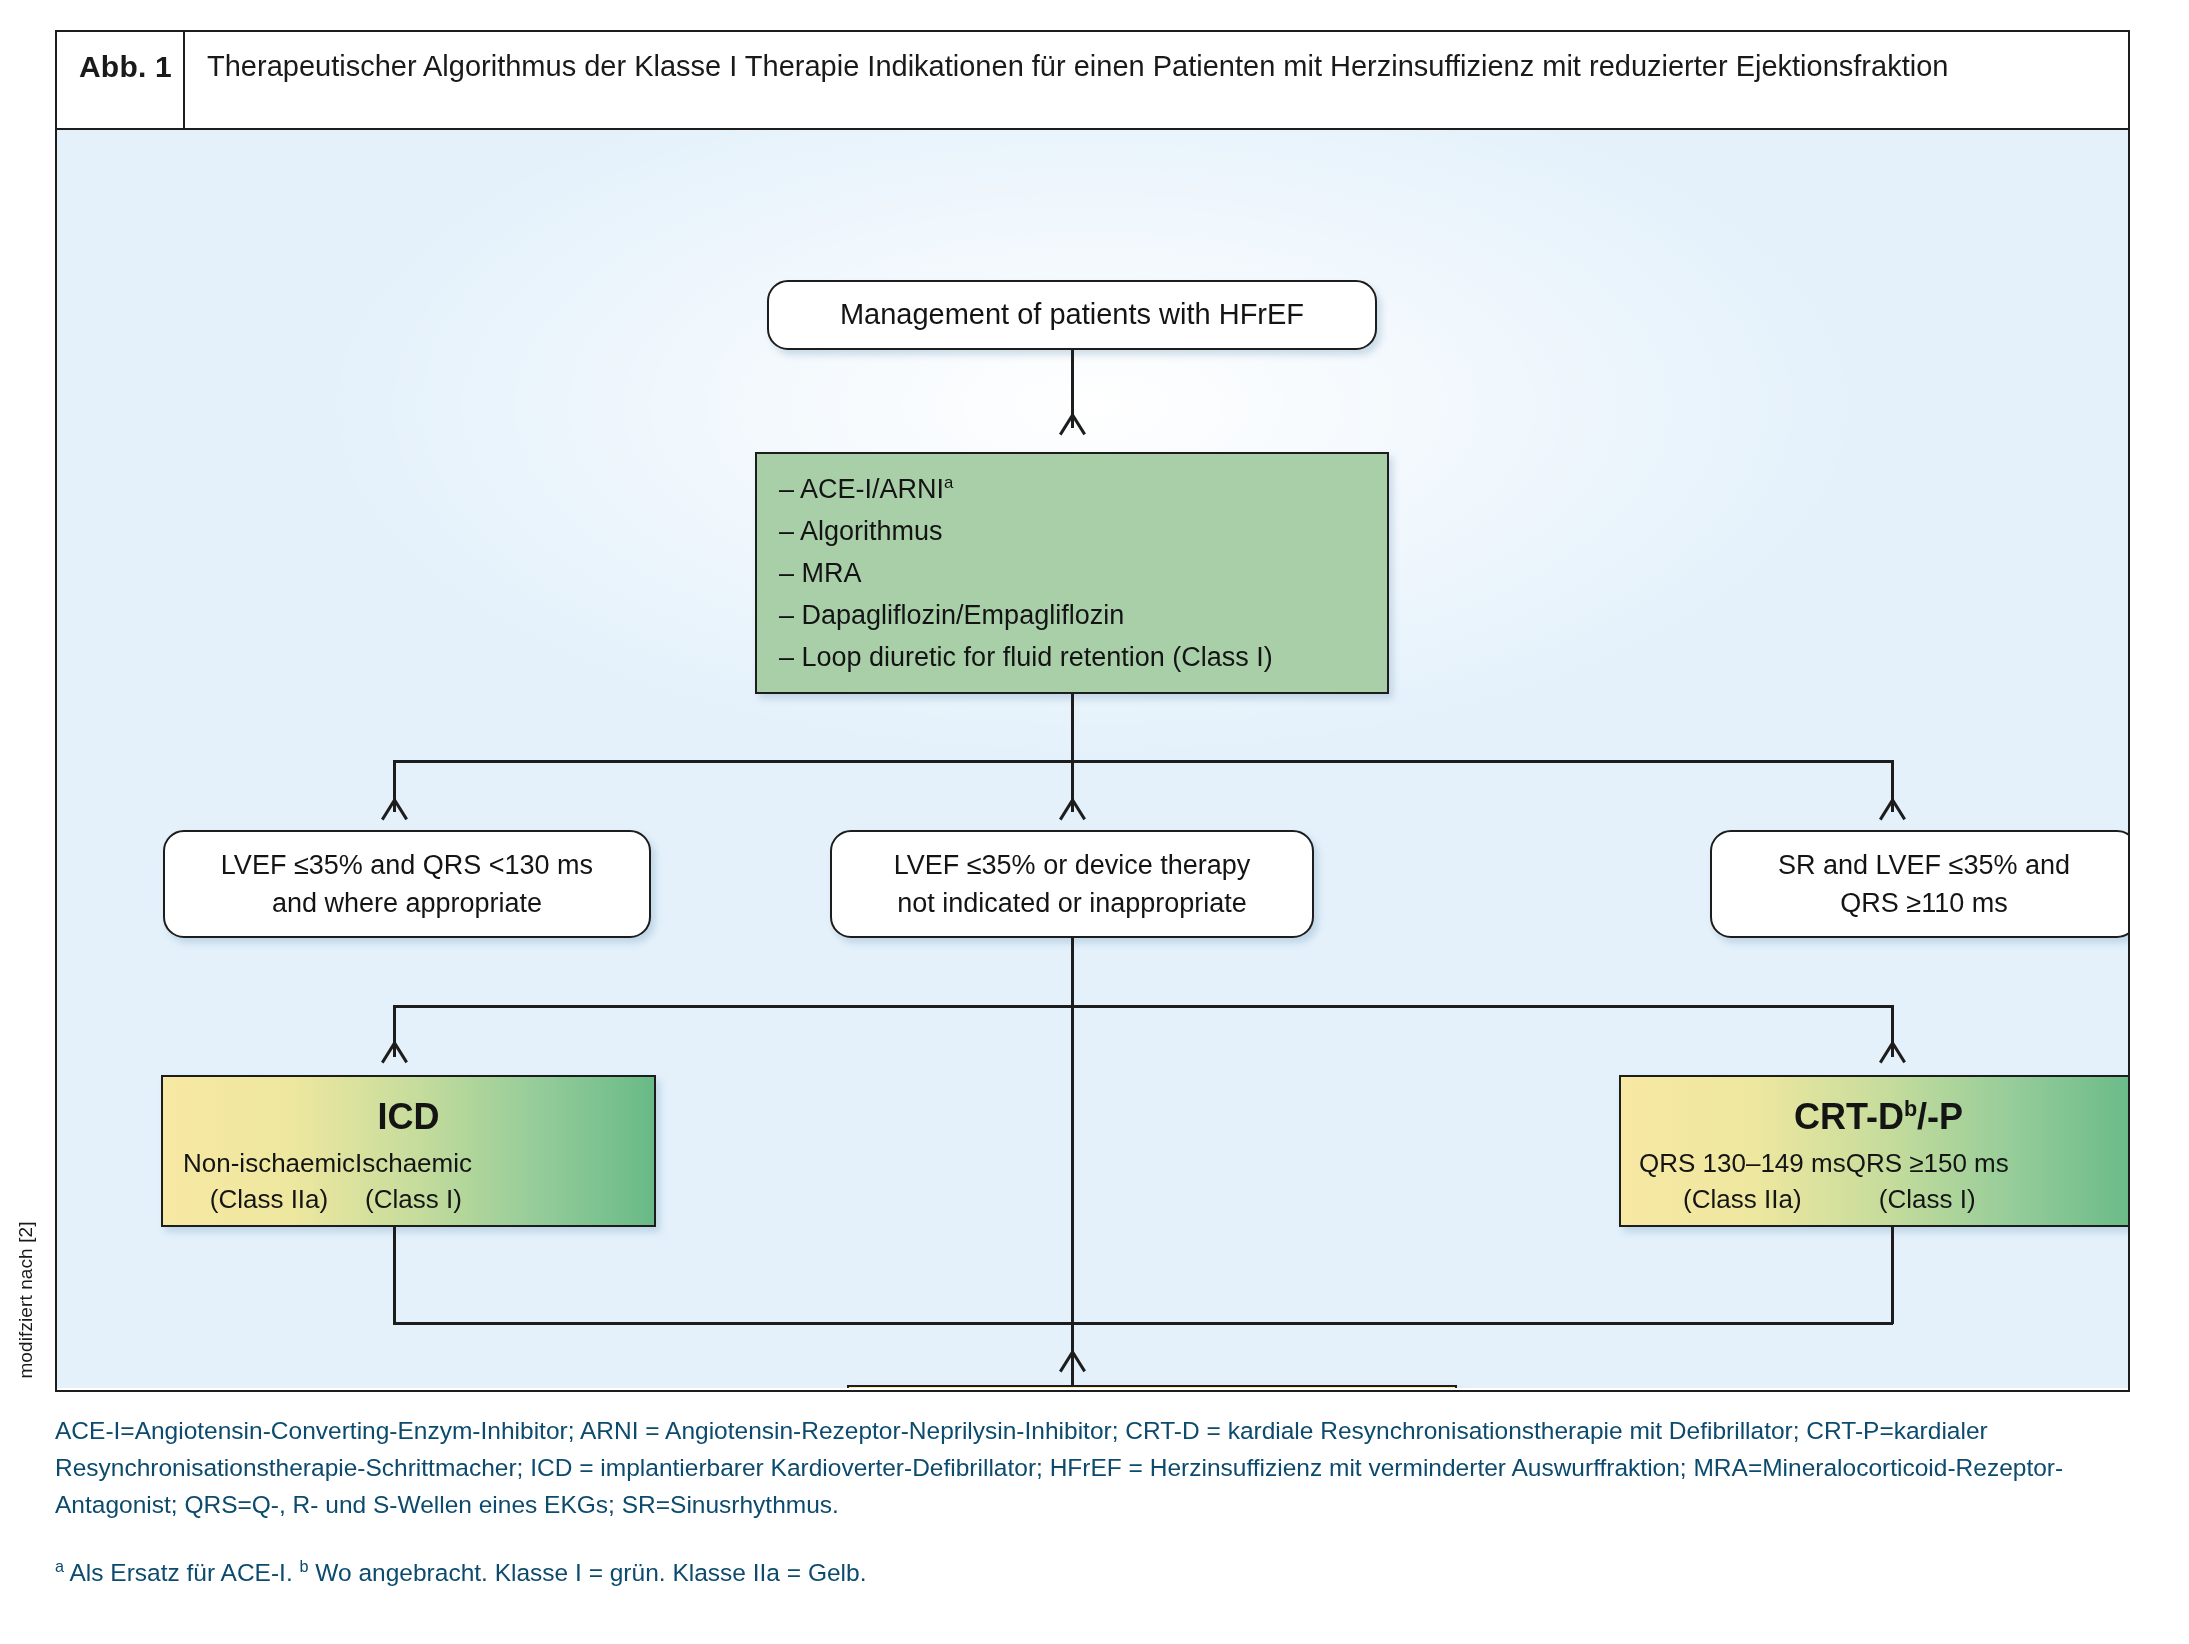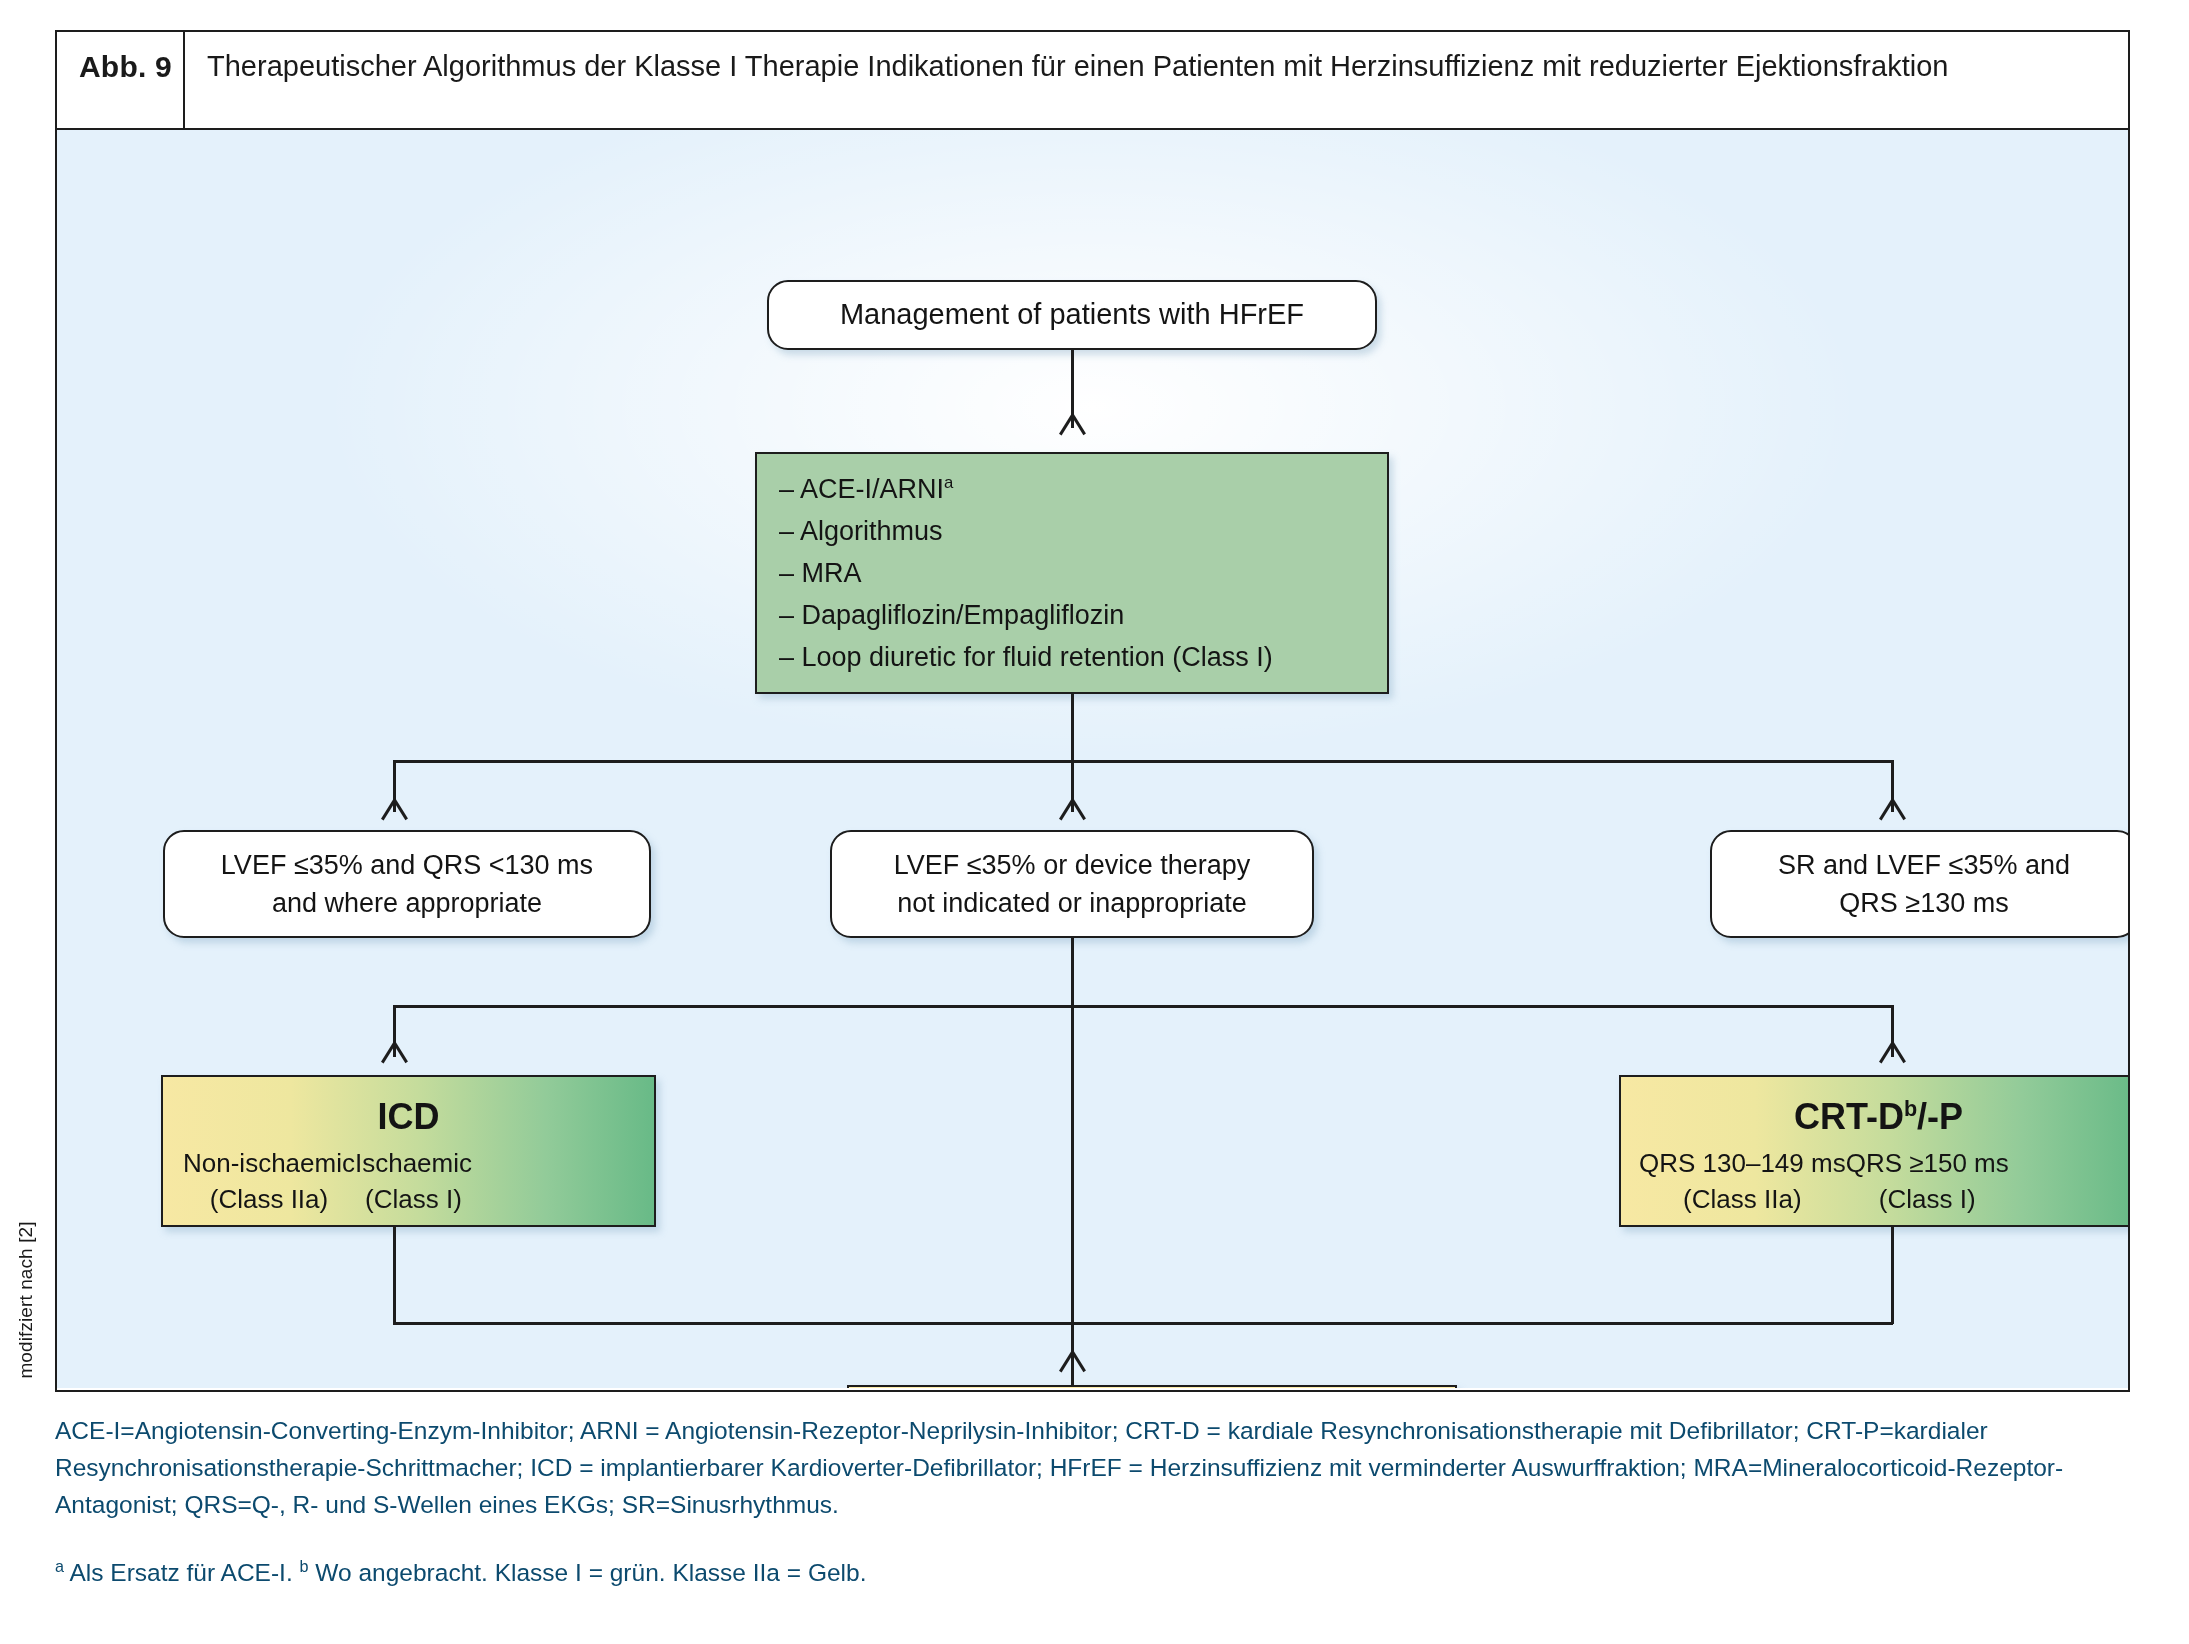--- a/index.html
+++ b/index.html
@@ -208,21 +208,21 @@
 
 <div class="page">
 
   <div class="side-credit">
     <span>modifziert nach [2]</span>
   </div>
 
   <div class="figure">
 
     <div class="fig-header">
-      <div class="fig-label">Abb. 9</div>
+      <div class="fig-label">Abb. 1</div>
       <div class="fig-caption">Therapeutischer Algorithmus der Klasse I Therapie Indikationen für einen Patienten mit Herzinsuffizienz mit reduzierter Ejektionsfraktion</div>
     </div>
 
     <div class="canvas">
 
       <div class="node white center" id="n-management">
         <div class="txt">Management of patients with HFrEF</div>
       </div>
 
       <div class="ln v" style="left:1014px; top:220px; height:78px;"></div>
@@ -250,21 +250,21 @@
         <div>and where appropriate</div>
       </div>
 
       <div class="node white center crit" id="n-crit-mid">
         <div>LVEF ≤35% or device therapy</div>
         <div>not indicated or inappropriate</div>
       </div>
 
       <div class="node white center crit" id="n-crit-right">
         <div>SR and LVEF ≤35% and</div>
-        <div>QRS ≥130 ms</div>
+        <div>QRS ≥110 ms</div>
       </div>
 
       <div class="ln v" style="left:1014px; top:808px; height:447px;"></div>
 
       <div class="ln h" style="left:336px; top:875px; width:1500px;"></div>
       <div class="ln v" style="left:336px; top:875px; height:52px;"></div>
       <div class="ln v" style="left:1834px; top:875px; height:52px;"></div>
       <div class="arw" style="left:322px;  top:913px;"></div>
       <div class="arw" style="left:1820px; top:913px;"></div>
 

